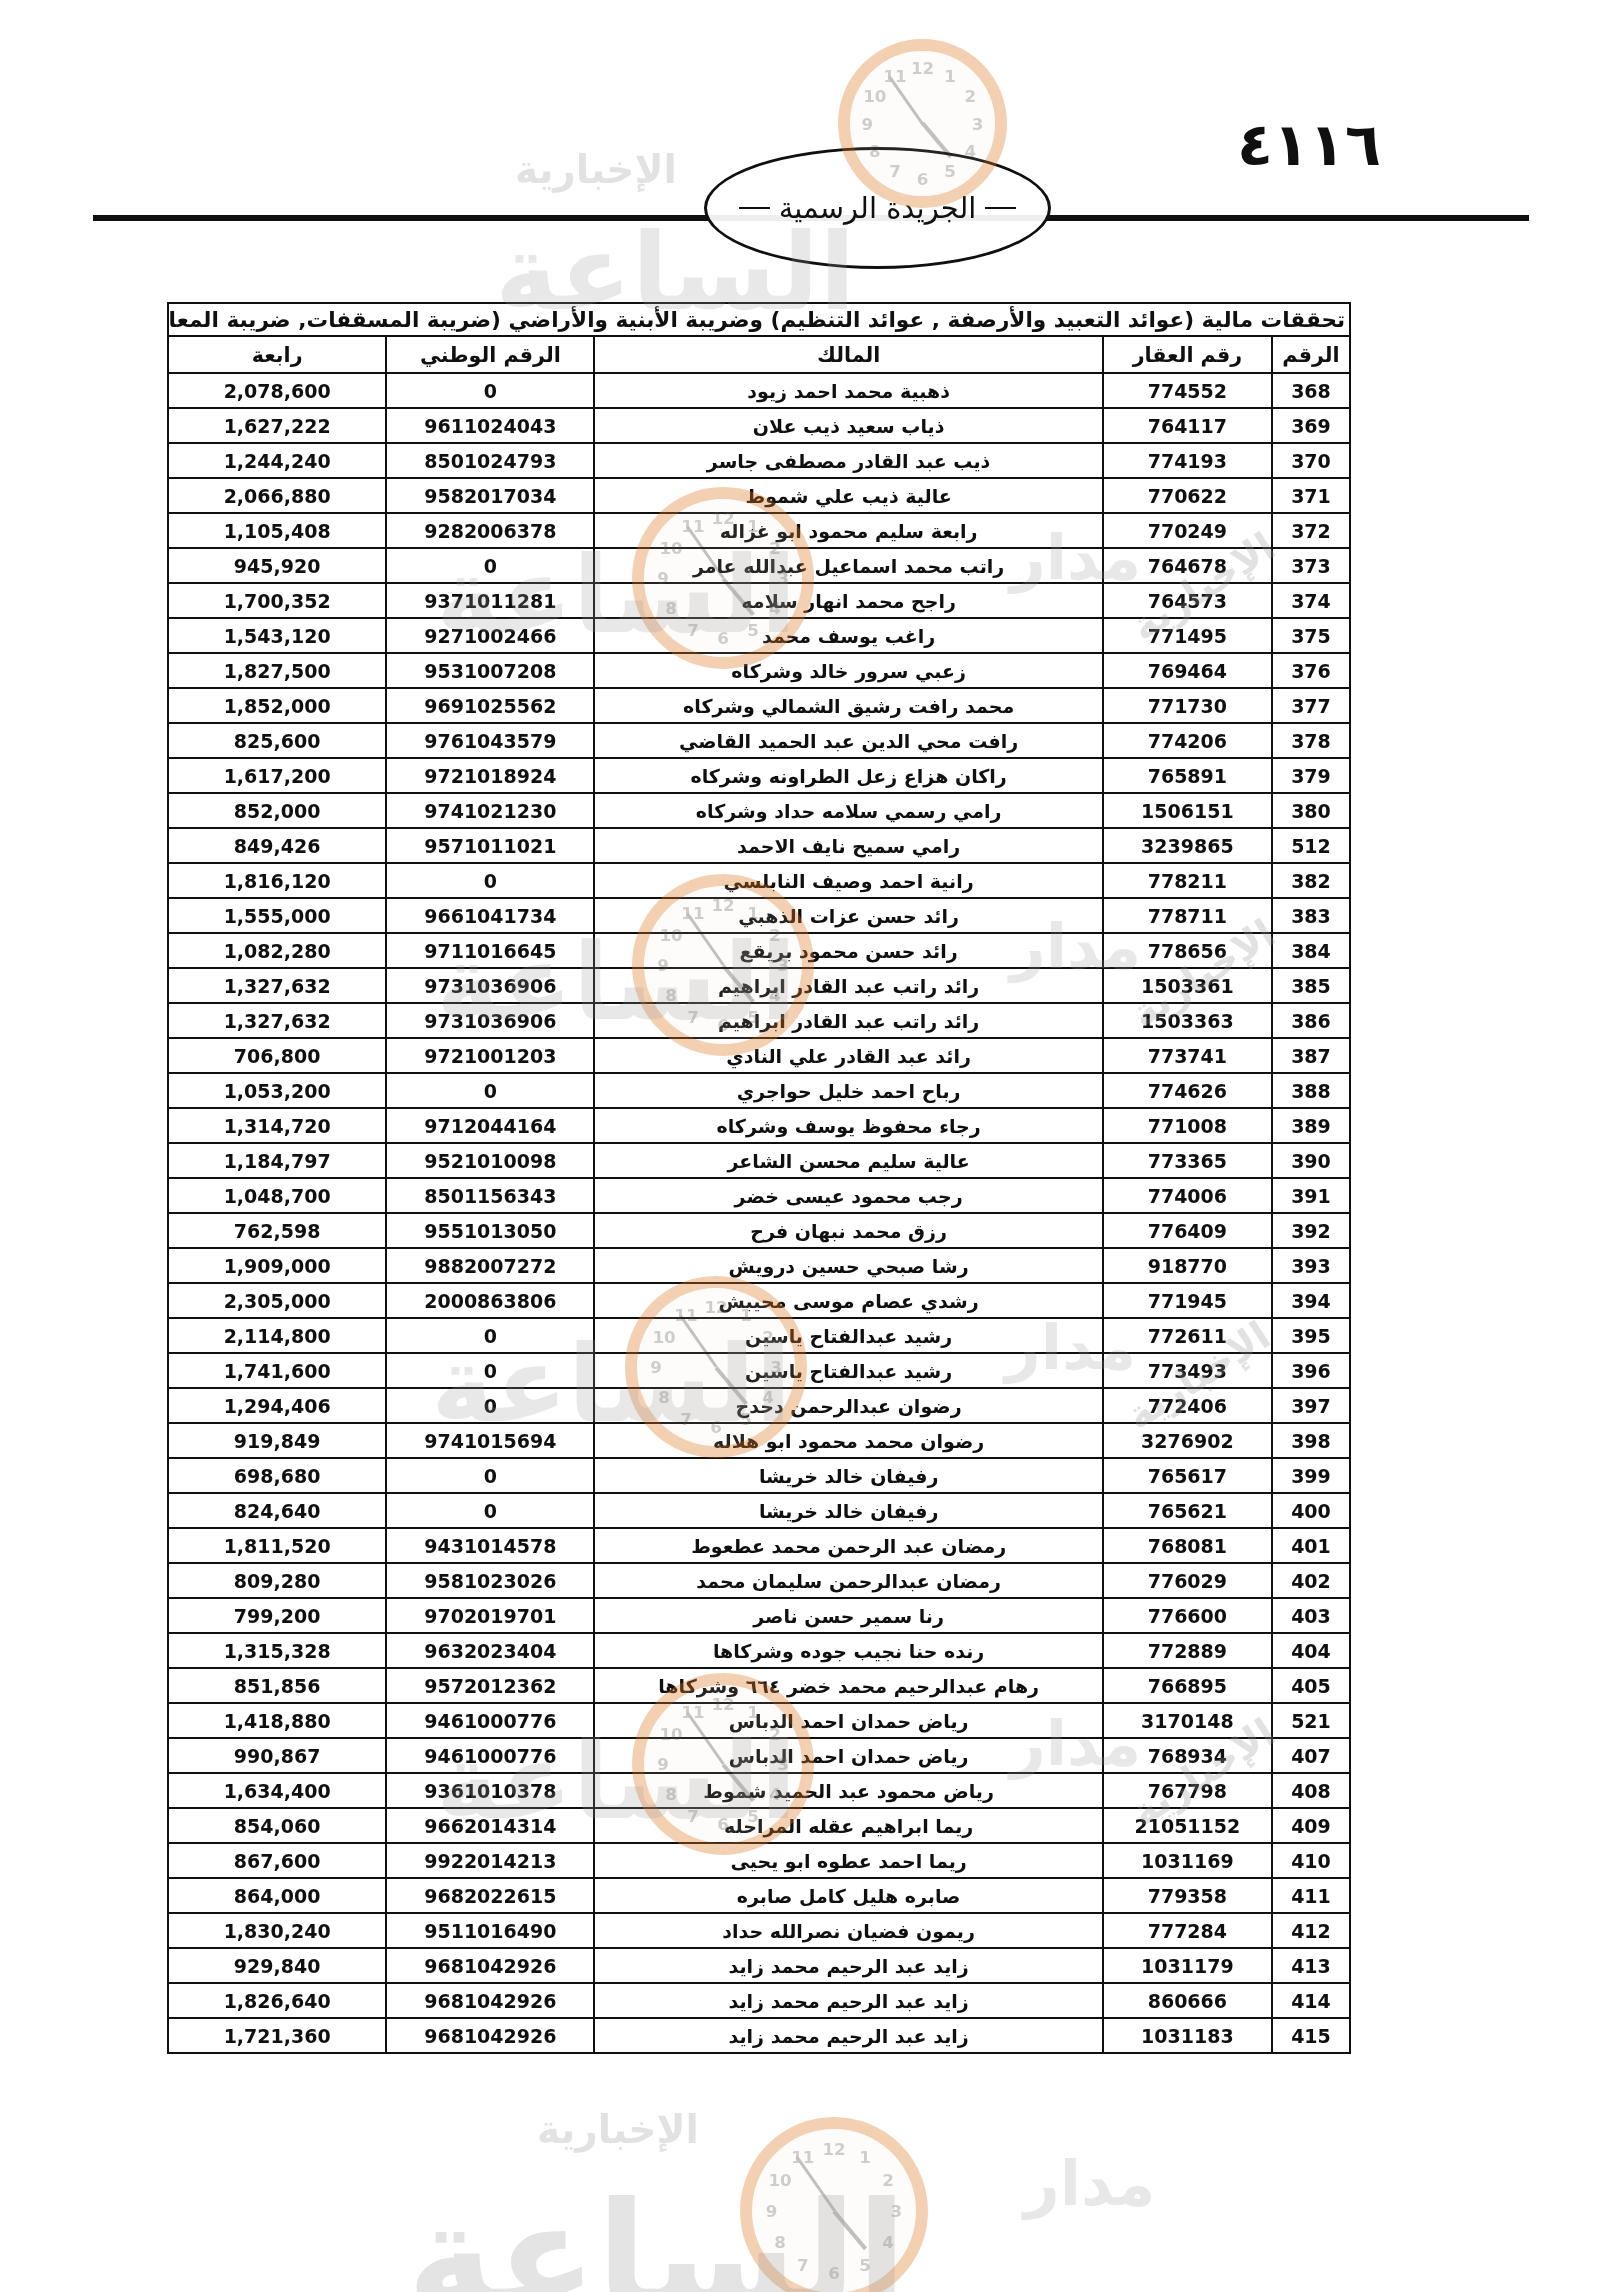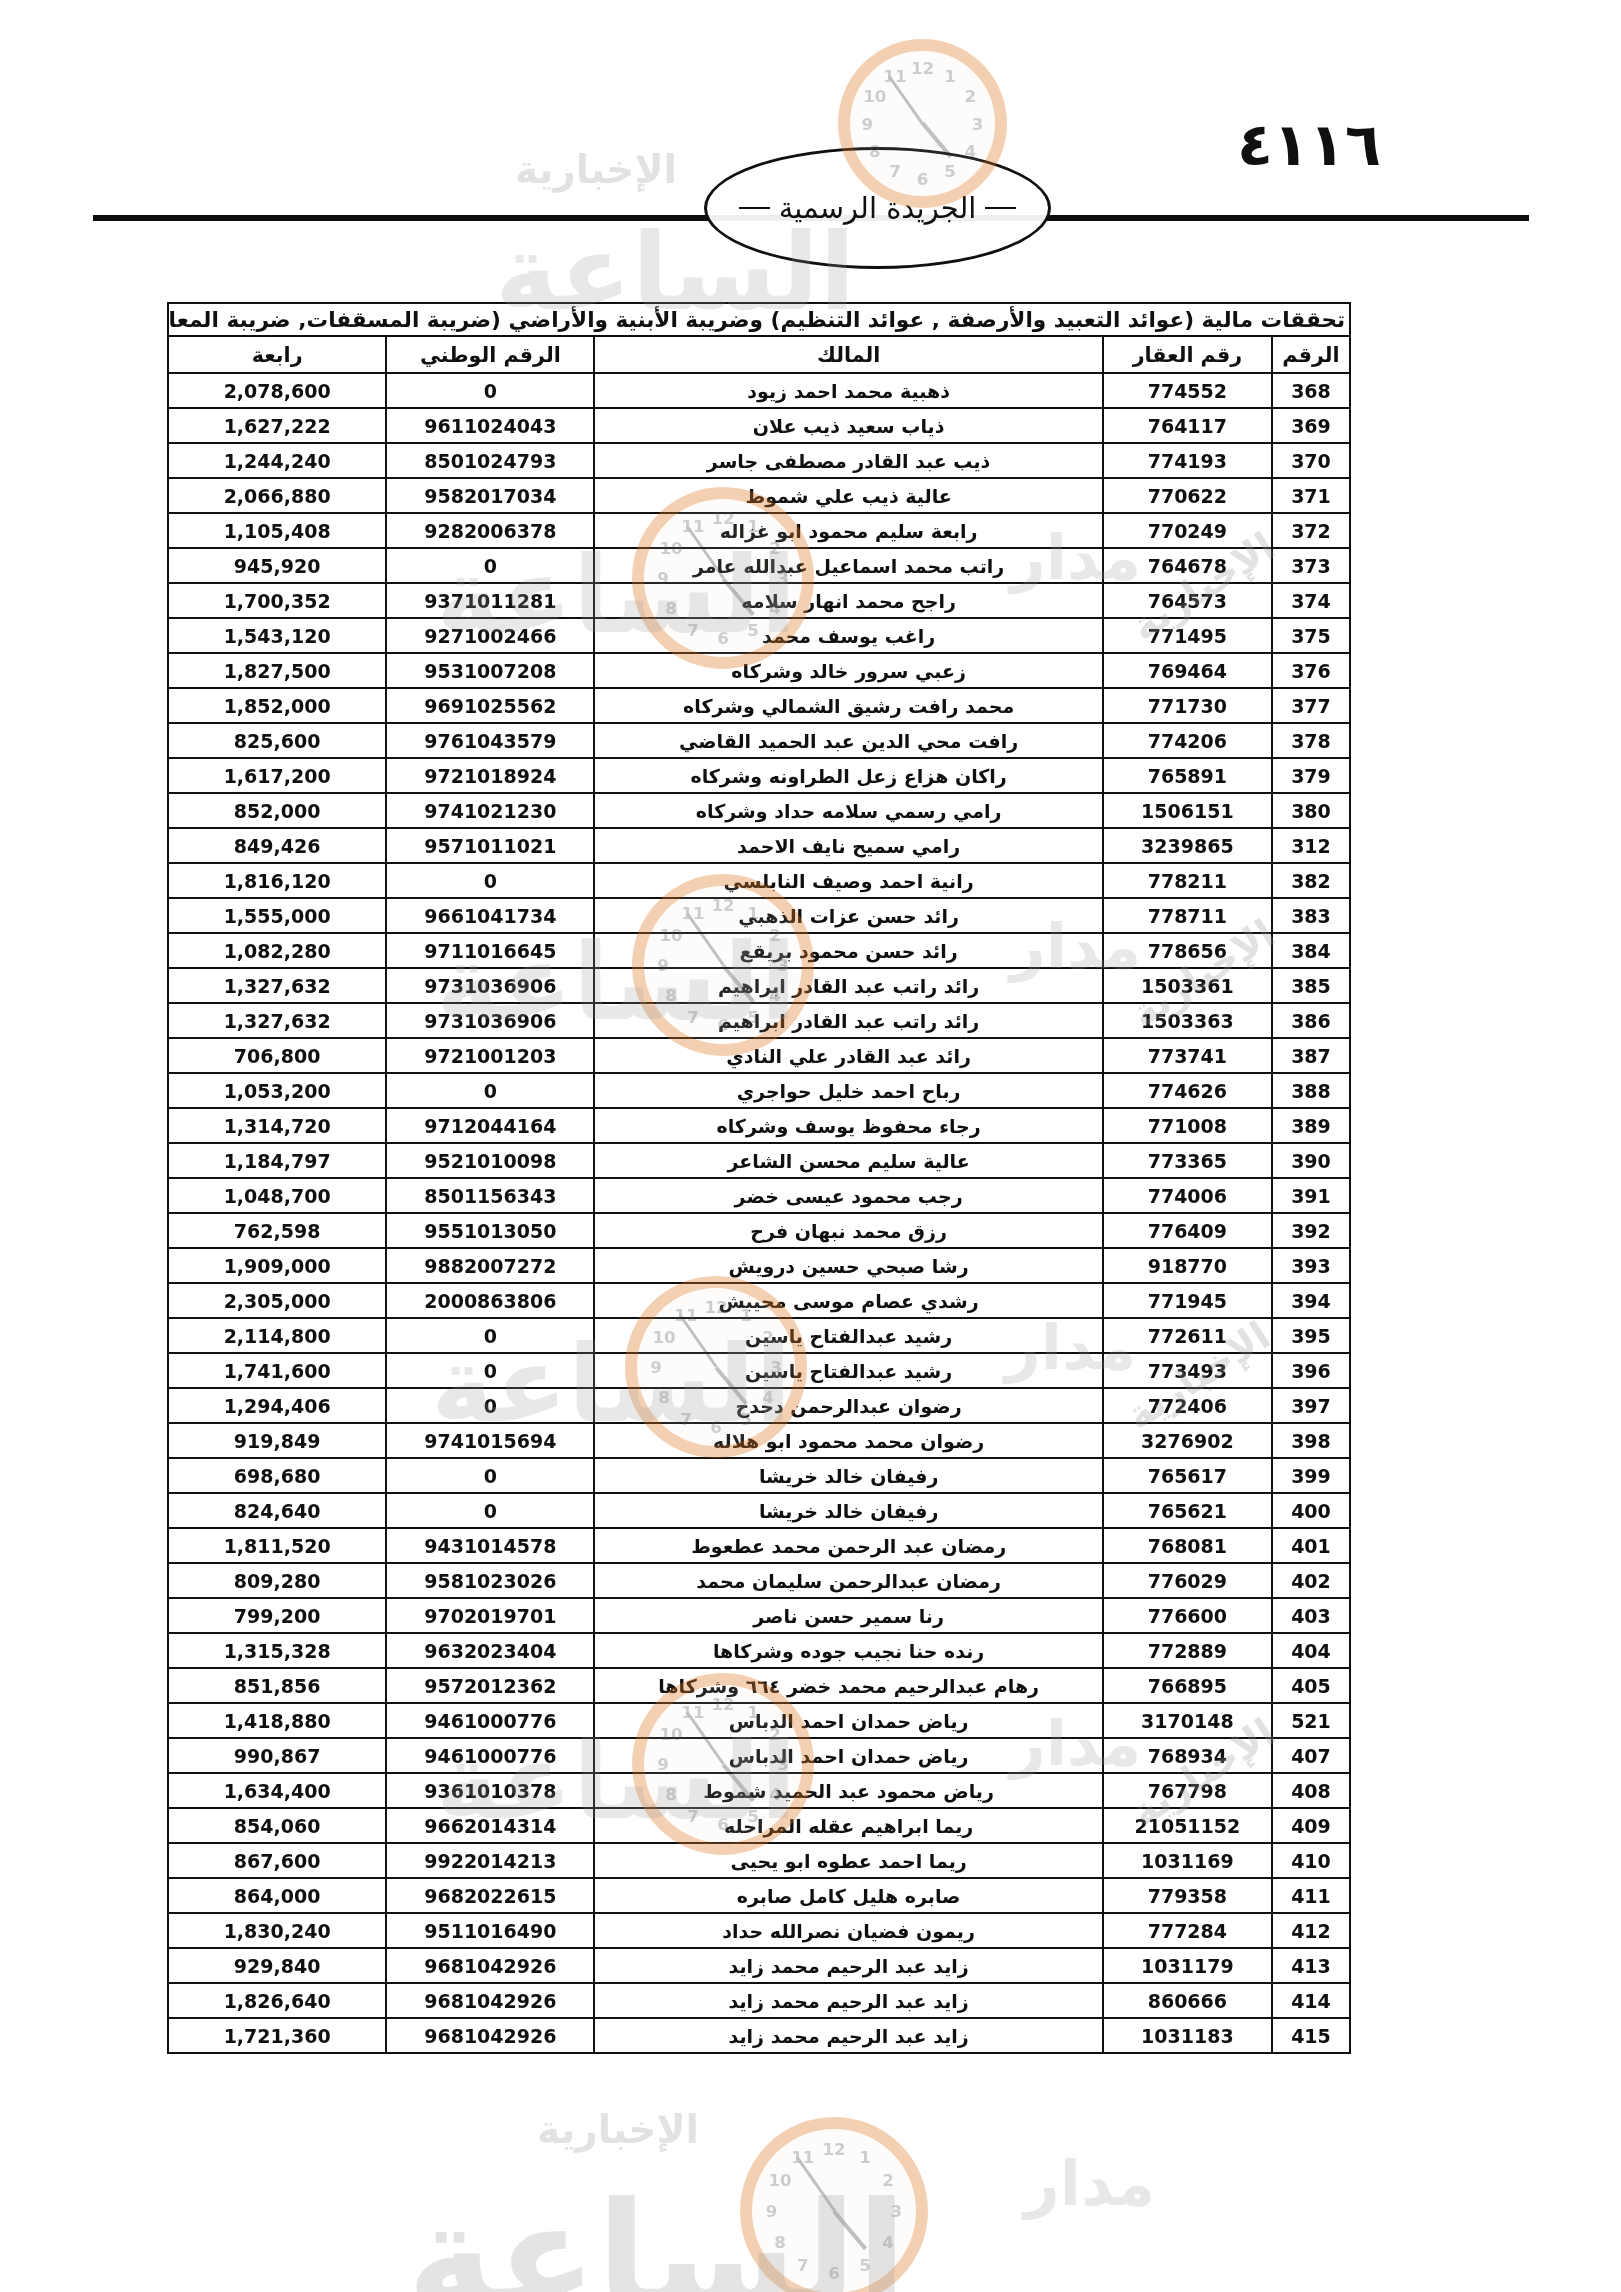--- a/index.html
+++ b/index.html
@@ -314,21 +314,21 @@
             <td>1,617,200</td>
           </tr>
           <tr>
             <td>380</td>
             <td>1506151</td>
             <td>رامي رسمي سلامه حداد وشركاه</td>
             <td>9741021230</td>
             <td>852,000</td>
           </tr>
           <tr>
-            <td>312</td>
+            <td>512</td>
             <td>3239865</td>
             <td>رامي سميح نايف الاحمد</td>
             <td>9571011021</td>
             <td>849,426</td>
           </tr>
           <tr>
             <td>382</td>
             <td>778211</td>
             <td>رانية احمد وصيف النابلسي</td>
             <td>0</td>

